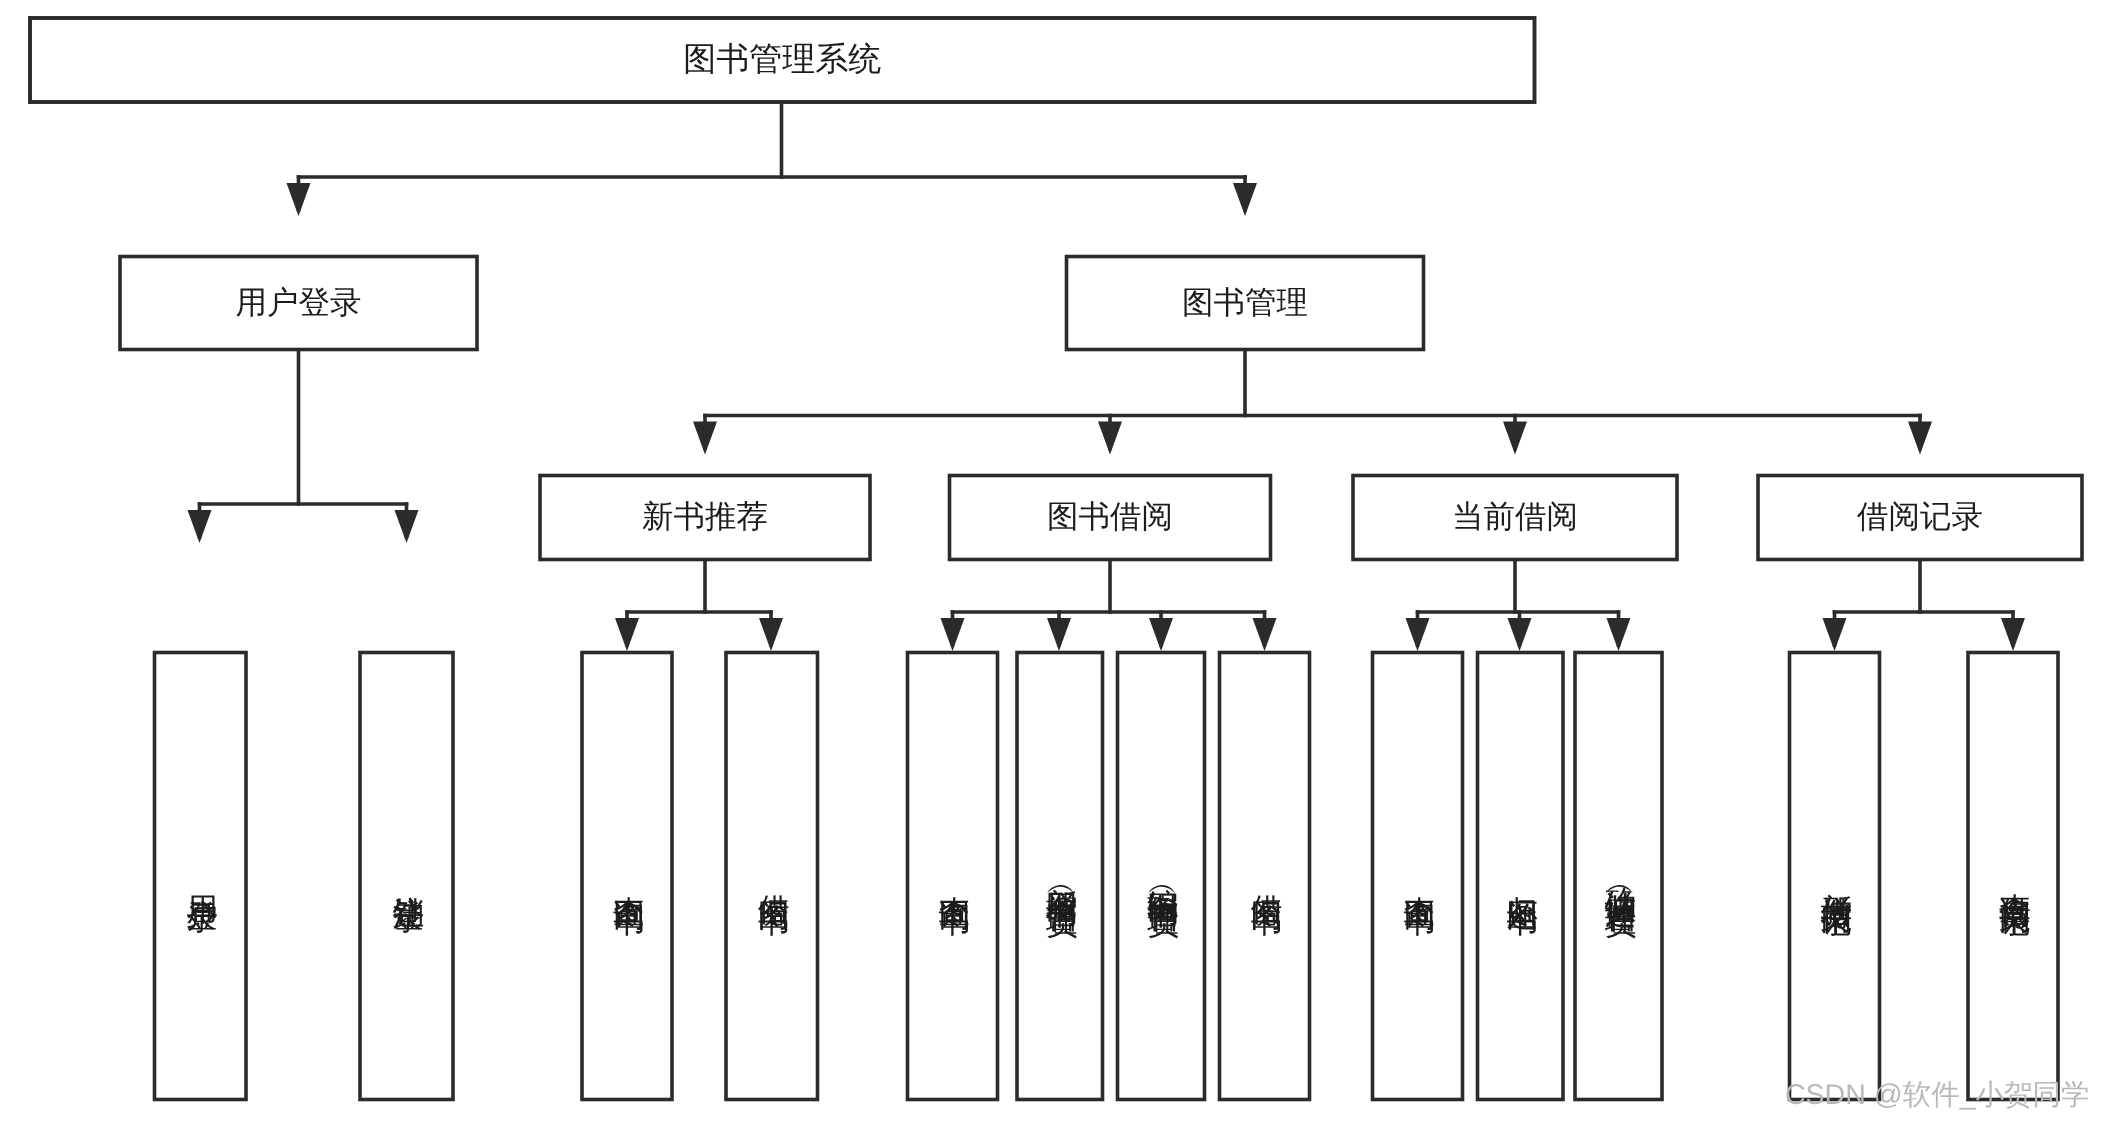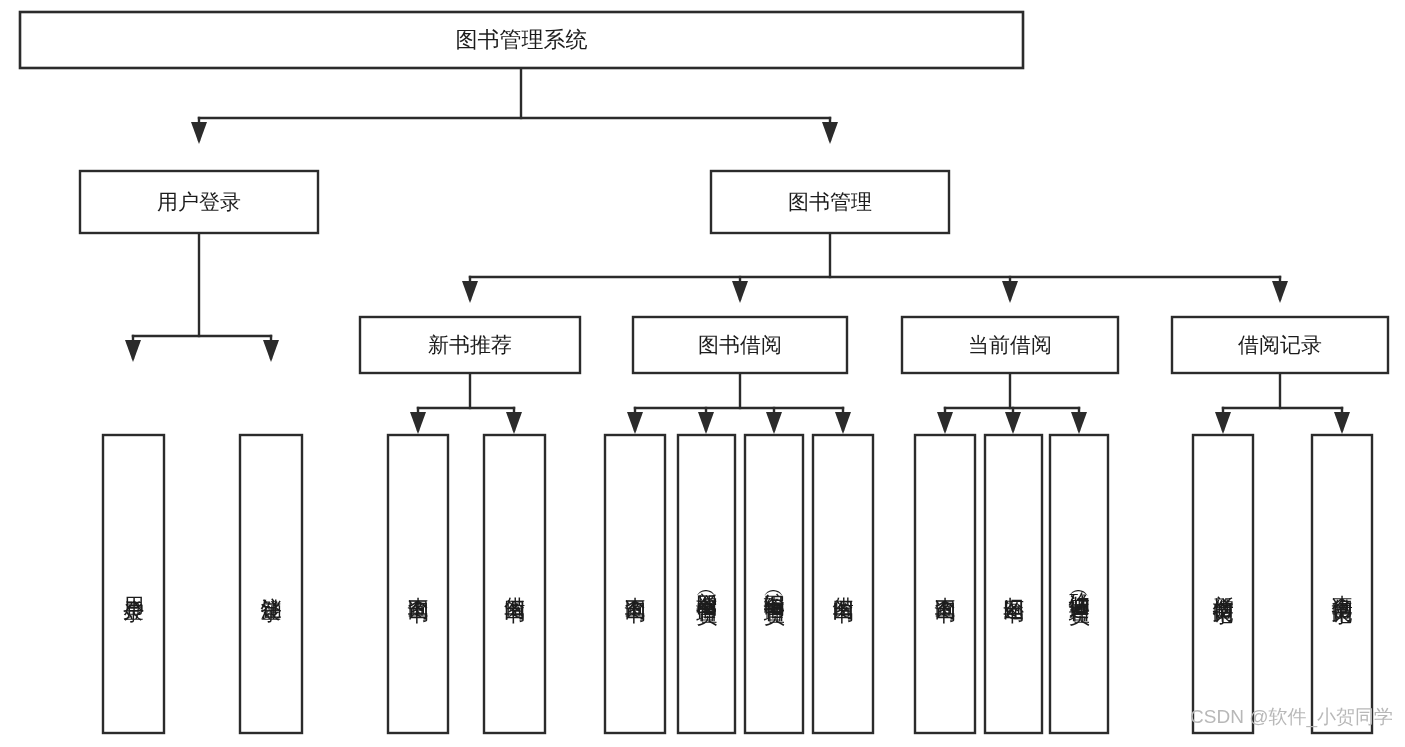--- a/index.html
+++ b/index.html
@@ -63,21 +63,21 @@
     letter-spacing: 2px;
     display: flex;
     align-items: center;
     justify-content: center;
     white-space: nowrap;
     pointer-events: none;
   }
   .watermark {
     position: absolute;
     right: 12px;
-    bottom: 17px;
+    bottom: 4px;
     font-family: "Liberation Sans", "DejaVu Sans", sans-serif;
     font-size: 19px;
     color: #b8b8b8;
     white-space: nowrap;
     user-select: none;
   }
 </style>
 </head>
 <body>
 

